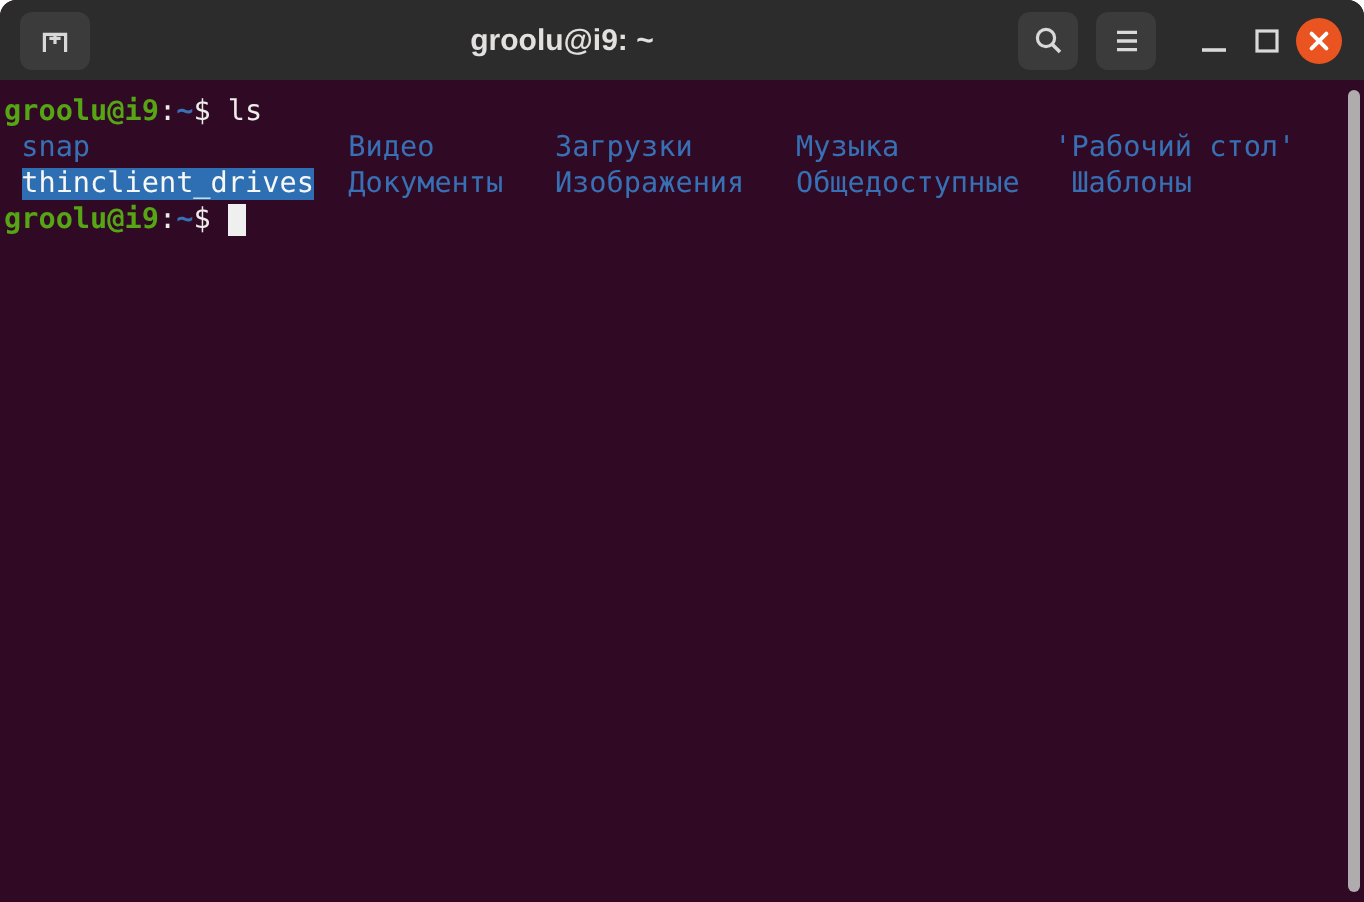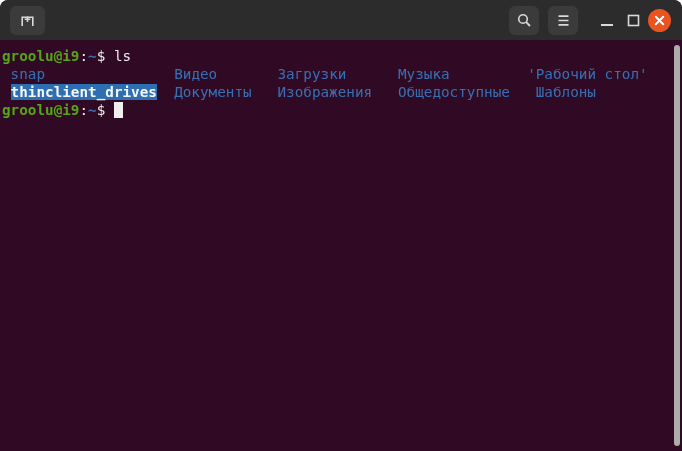--- a/index.html
+++ b/index.html
@@ -31,40 +31,41 @@
   svg{display:block;}
   
   .terminal{position:absolute;top:40px;left:0;right:0;bottom:0;background:var(--term-bg);}
   .term-content{padding:7px 0 0 2px;font-family:"DejaVu Sans Mono",monospace;
     font-size:14.3px;line-height:18px;white-space:pre;color:var(--term-fg);}
   .term-line{height:18px;}
   .seg-fg{color:var(--term-fg);}
   .seg-prompt{color:var(--green);font-weight:bold;}
   .seg-path{color:var(--blue);font-weight:bold;}
   .seg-dir{color:var(--blue);font-weight:normal;}
-  .seg-selected{background:var(--sel-bg);color:var(--sel-fg);font-weight:bold;text-align:center;}
+  .seg-selected{background:var(--sel-bg);color:var(--sel-fg);font-weight:normal;text-align:center;}
   .seg-cursor{background:#efefef;color:transparent;}
   .scrollbar-thumb{position:absolute;top:5px;bottom:5px;right:2px;width:6px;
     border-radius:3px;background:var(--scrollbar);opacity:.92;cursor:pointer;}
 </style>
 </head>
 <body>
 
 <div class="window">
 
   <div class="header">
     <div class="hbtn newtab-btn">
       <span>
         <svg width="17" height="17" viewBox="0 0 17 17">
           <path d="M3.2 14 V5.2 H13.8 V14" stroke="#d9d9d9" stroke-width="1.6" fill="none"></path>
           <path d="M8.5 4.5 V10 M5.7 7.2 H11.3" stroke="#d9d9d9" stroke-width="1.6" fill="none"></path>
         </svg>
       </span>
     </div>
 
+    <div class="title">groolu@i9: ~</div>
 
     <div class="right-controls">
       <div class="hbtn search-btn">
         <span>
           <svg width="17" height="17" viewBox="0 0 17 17">
             <circle cx="7" cy="7" r="4.3" stroke="#d9d9d9" stroke-width="1.6" fill="none"></circle>
             <path d="M10.2 10.2 L14 14" stroke="#d9d9d9" stroke-width="1.8" fill="none"></path>
           </svg>
         </span>
       </div>

